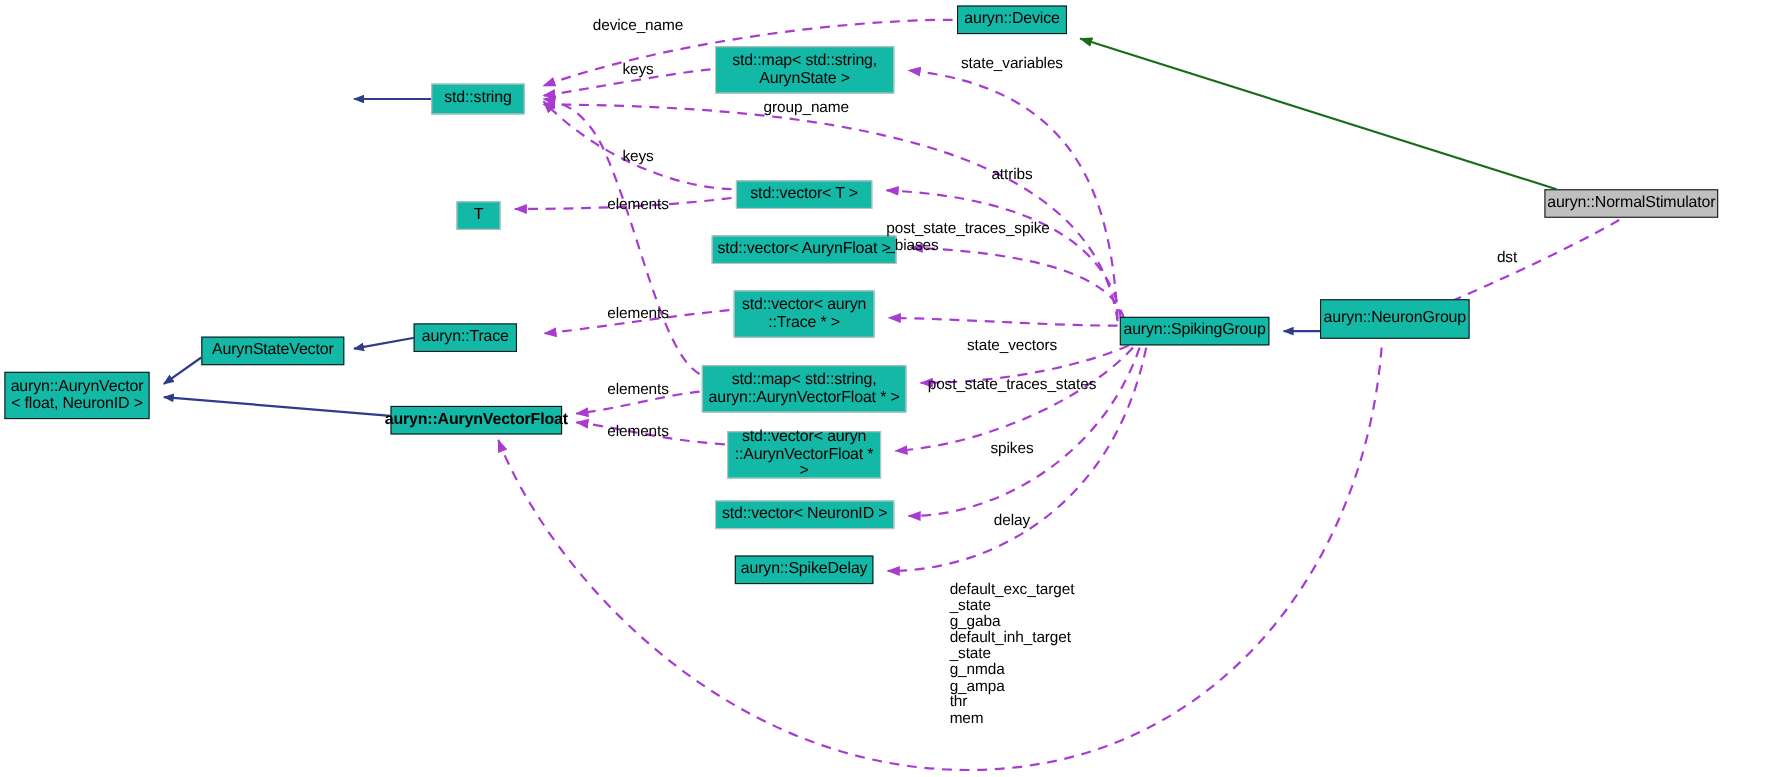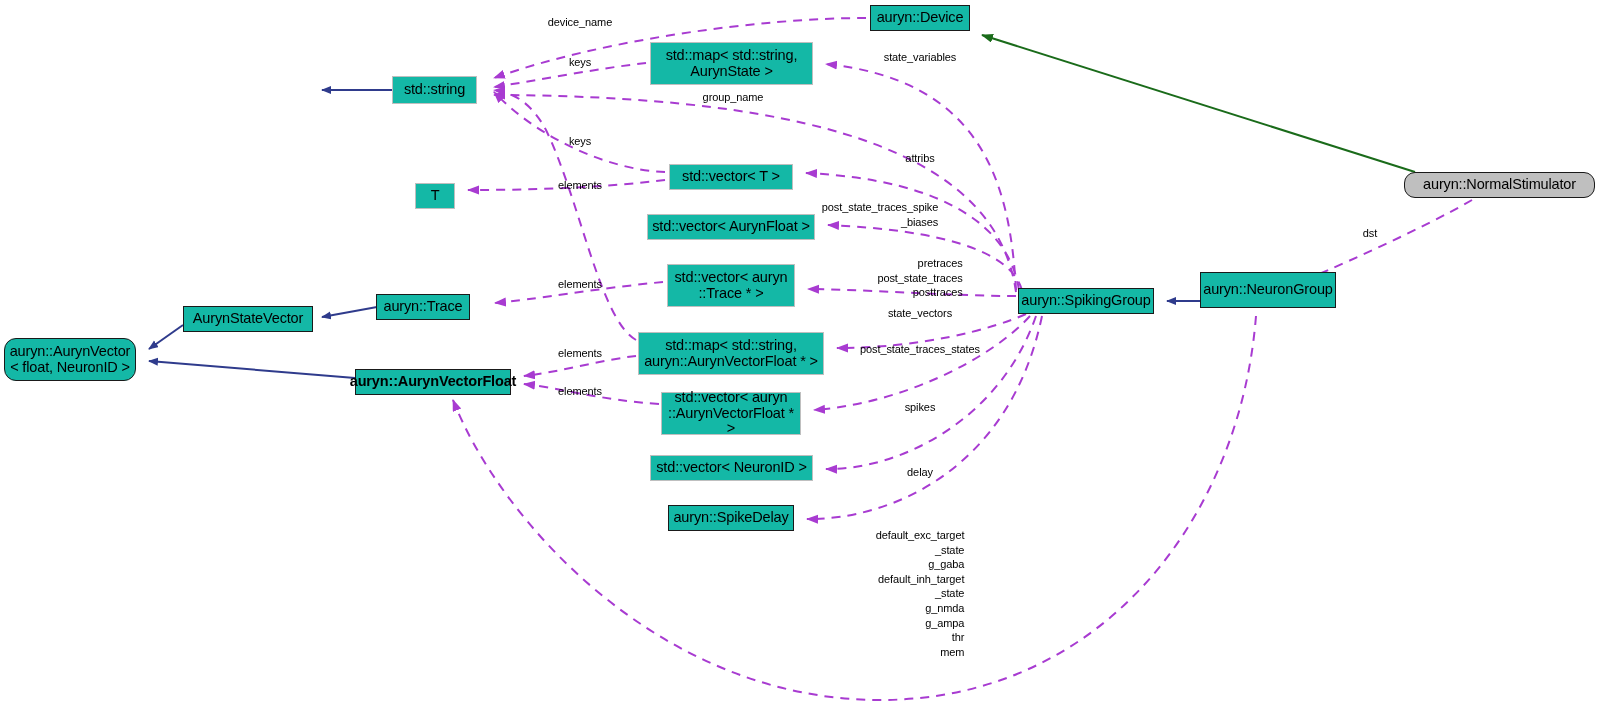--- a/index.html
+++ b/index.html
@@ -41,24 +41,24 @@
   }
   .node.thick {
     border: 1.6px solid #1a1a1a;
   }
   .node.focus {
     border: 1.6px solid #1a1a1a;
     background: #bfbfbf;
   }
   .edge-label {
     position: absolute;
-    font-size: 11px;
+    font-size: 14px;
     line-height: 14.6px;
     color: #000000;
-    text-align: right;
+    text-align: left;
     white-space: pre-line;
     letter-spacing: -0.1px;
     transform: translateX(-50%);
   }
 </style>
 </head>
 <body>
 
 <div id="diagram-root">
 
@@ -107,29 +107,29 @@
       <path d="M1042,316 C1010,470 890,520 807,519" marker-end="url(#arrow-purple)"></path>
       <path d="M1472,200 C1420,230 1330,270 1286,288" marker-end="url(#arrow-purple)"></path>
       <path d="M1256,316 C1240,520 1100,700 880,700 C660,700 500,520 453,400" marker-end="url(#arrow-purple)"></path>
     </g>
   </svg>
 
   <div class="node thin" style="left:392px;top:76px;width:85px;height:28px;">std::string</div>
   <div class="node thick" style="left:870px;top:5px;width:100px;height:26px;">auryn::Device</div>
   <div class="node thin" style="left:650px;top:42px;width:163px;height:43px;">std::map&lt; std::string,
 AurynState &gt;</div>
-  <div class="node focus" style="left:1404px;top:172px;width:191px;height:26px;border-radius:11px;">auryn::NormalStimulator</div>
+  <div class="node focus" style="left:1404px;top:172px;width:158px;height:26px;">auryn::NormalStimulator</div>
   <div class="node thin" style="left:669px;top:164px;width:124px;height:26px;">std::vector&lt; T &gt;</div>
   <div class="node thin" style="left:415px;top:183px;width:40px;height:26px;">T</div>
   <div class="node thin" style="left:647px;top:214px;width:168px;height:26px;">std::vector&lt; AurynFloat &gt;</div>
   <div class="node thin" style="left:667px;top:264px;width:128px;height:43px;">std::vector&lt; auryn
 ::Trace * &gt;</div>
   <div class="node thick" style="left:376px;top:294px;width:94px;height:26px;">auryn::Trace</div>
   <div class="node thick" style="left:183px;top:306px;width:130px;height:26px;">AurynStateVector</div>
-  <div class="node thick" style="left:4px;top:338px;width:132px;height:43px;border-radius:12px;">auryn::AurynVector
+  <div class="node thick" style="left:4px;top:338px;width:132px;height:43px;">auryn::AurynVector
 &lt; float, NeuronID &gt;</div>
   <div class="node thick" style="left:1018px;top:288px;width:136px;height:26px;text-align:center;">auryn::SpikingGroup</div>
   <div class="node thick" style="left:1200px;top:272px;width:136px;height:36px;">auryn::NeuronGroup</div>
   <div class="node thin" style="left:638px;top:332px;width:186px;height:43px;">std::map&lt; std::string,
 auryn::AurynVectorFloat * &gt;</div>
   <div class="node thick" style="left:355px;top:369px;width:156px;height:26px;font-weight:bold;">auryn::AurynVectorFloat</div>
   <div class="node thin" style="left:661px;top:392px;width:140px;height:43px;">std::vector&lt; auryn
 ::AurynVectorFloat * &gt;</div>
   <div class="node thin" style="left:650px;top:455px;width:163px;height:26px;">std::vector&lt; NeuronID &gt;</div>
   <div class="node thick" style="left:668px;top:505px;width:126px;height:26px;">auryn::SpikeDelay</div>
@@ -137,23 +137,20 @@
   <div class="edge-label" style="left:580px;top:15px;">device_name</div>
   <div class="edge-label" style="left:580px;top:55px;">keys</div>
   <div class="edge-label" style="left:920px;top:50px;">state_variables</div>
   <div class="edge-label" style="left:733px;top:90px;">group_name</div>
   <div class="edge-label" style="left:580px;top:134px;">keys</div>
   <div class="edge-label" style="left:920px;top:151px;">attribs</div>
   <div class="edge-label" style="left:580px;top:178px;">elements</div>
   <div class="edge-label" style="left:880px;top:200px;">post_state_traces_spike
 _biases</div>
   <div class="edge-label" style="left:580px;top:277px;">elements</div>
-  <div class="edge-label" style="left:920px;top:256px;">pretraces
-post_state_traces
-posttraces</div>
   <div class="edge-label" style="left:920px;top:306px;">state_vectors</div>
   <div class="edge-label" style="left:580px;top:346px;">elements</div>
   <div class="edge-label" style="left:920px;top:342px;">post_state_traces_states</div>
   <div class="edge-label" style="left:580px;top:384px;">elements</div>
   <div class="edge-label" style="left:920px;top:400px;">spikes</div>
   <div class="edge-label" style="left:920px;top:465px;">delay</div>
   <div class="edge-label" style="left:1370px;top:226px;">dst</div>
   <div class="edge-label" style="left:920px;top:528px;">default_exc_target
 _state
 g_gaba

